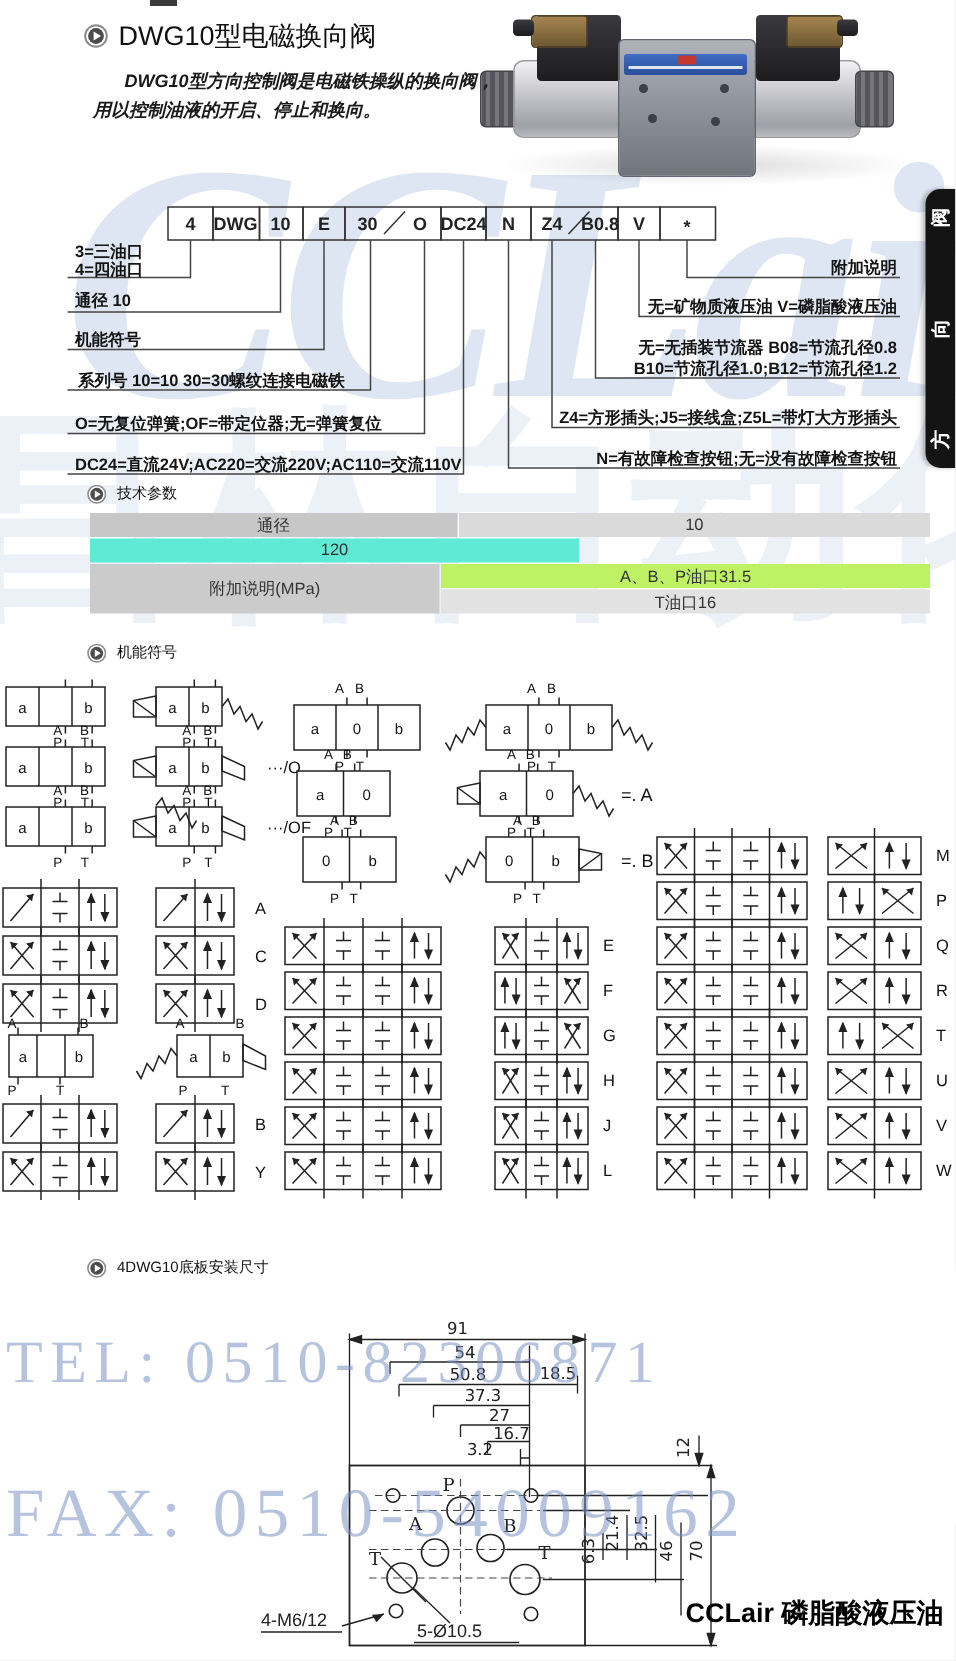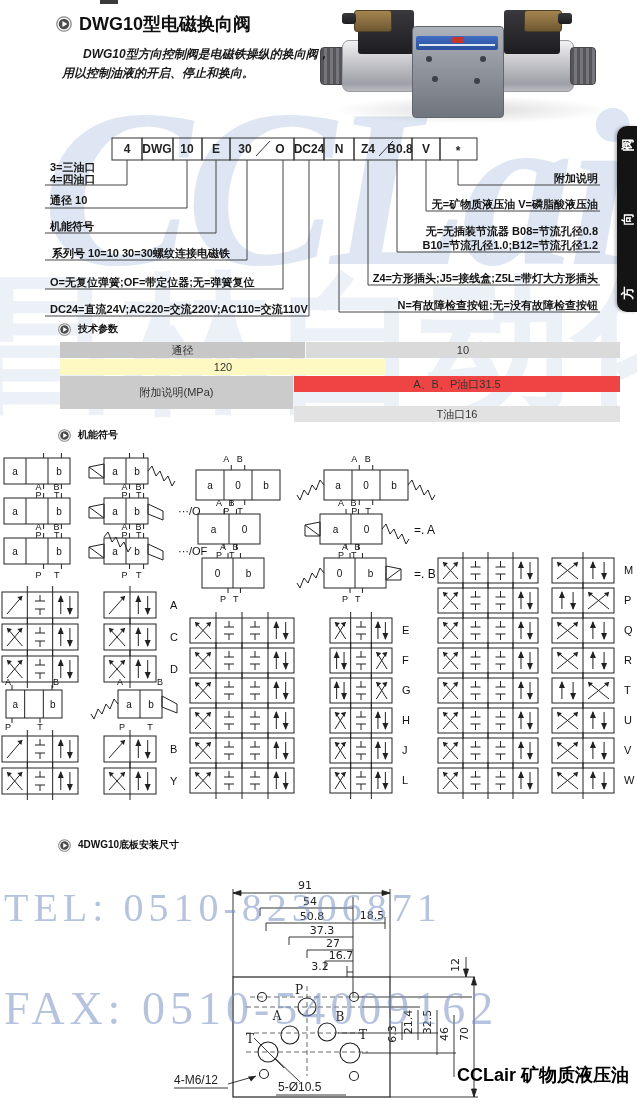--- a/index.html
+++ b/index.html
@@ -7,21 +7,21 @@
         font-family:"Liberation Sans",sans-serif;color:#111;}
   .abs{position:absolute;}
   .wm{position:absolute;pointer-events:none;white-space:nowrap;}
   .wm-big{top:58px;left:42px;font-family:"Liberation Serif",serif;font-style:italic;font-weight:bold;
           font-size:225px;color:rgba(150,178,215,0.32);letter-spacing:-6px;z-index:1;}
   .wm-big2{top:245px;left:-28px;font-weight:bold;font-size:150px;color:rgba(150,178,215,0.18);z-index:1;}
   .wm-tel{top:884px;left:4px;font-family:"Liberation Serif",serif;font-size:40px;
           color:rgba(122,146,196,0.55);letter-spacing:5px;z-index:6;}
   .wm-fax{top:982px;left:4px;font-family:"Liberation Serif",serif;font-size:46px;
           color:rgba(122,146,196,0.55);letter-spacing:5px;z-index:6;}
-  .hd{position:absolute;display:flex;align-items:center;gap:7px;font-weight:bold;z-index:4;}
+  .hd{position:absolute;display:flex;align-items:center;gap:7px;font-weight:normal;z-index:4;}
   .hd .ht{font-size:10px;color:#101010;}
   #title-row .ht{font-size:18px;}
   .picon{display:block;}
   #desc{position:absolute;left:62px;top:45px;width:268px;font-size:12px;font-weight:bold;
         line-height:19px;color:#1a1a1a;z-index:4;font-style:italic;}
   #desc .dl1{text-indent:21px;}
   svg text{font-family:"Liberation Sans",sans-serif;}
   .bx{font:bold 12px "Liberation Sans",sans-serif;fill:#222;text-anchor:middle;}
   .nt{font:bold 11px "Liberation Sans",sans-serif;fill:#141414;}
   .dm{font:11px "DejaVu Sans",sans-serif;fill:#222;text-anchor:middle;}
@@ -168,27 +168,27 @@
     </svg>
     <span class="ht">技术参数</span>
   </div>
 
   <div id="tech-table">
     <div class="trow">
       <div class="c cl" style="background:#c7c7c7;">通径</div>
       <div class="c cr" style="background:#dadada;">10</div>
     </div>
     <div class="trow">
-      <div class="c cr" style="background:#fef9c3;">120</div>
+      <div class="c cr" style="background:#5eead4;">120</div>
     </div>
     <div class="trow">
       <div class="c cl" style="background:#cbcbcb;height:33px;">附加说明(MPa)</div>
       <div>
-        <div class="c cr" style="background:#ef4444;">A、B、P油口31.5</div>
-        <div class="c cr" style="background:#e2e2e2;margin-top:14px;">T油口16</div>
+        <div class="c cr" style="background:#bef264;">A、B、P油口31.5</div>
+        <div class="c cr" style="background:#e2e2e2;margin-top:1px;">T油口16</div>
       </div>
     </div>
   </div>
 
   <div class="hd" style="left:58px;top:428px;">
     <svg class="picon" width="13" height="13" viewBox="0 0 20 20">
       <circle cx="10" cy="10" r="9" fill="#fff" stroke="#8a8a8a" stroke-width="1.6"></circle>
       <circle cx="10" cy="10" r="6.6" fill="#4c4c4c"></circle>
       <polygon points="8,6.2 14.2,10 8,13.8" fill="#fff"></polygon>
     </svg>
@@ -1235,15 +1235,15 @@
       <line x1="104" y1="176" x2="134" y2="206" stroke="#222" stroke-width="0.9"></line>
     </g>
   </svg>
 
   <div id="side-tab">
     <span>阀</span>
     <span>向</span>
     <span>方</span>
   </div>
 
-  <div id="footer-brand">CCLair 矿物质液压油</div>
+  <div id="footer-brand">CCLair 磷脂酸液压油</div>
 
 </div>
 
 </body></html>

